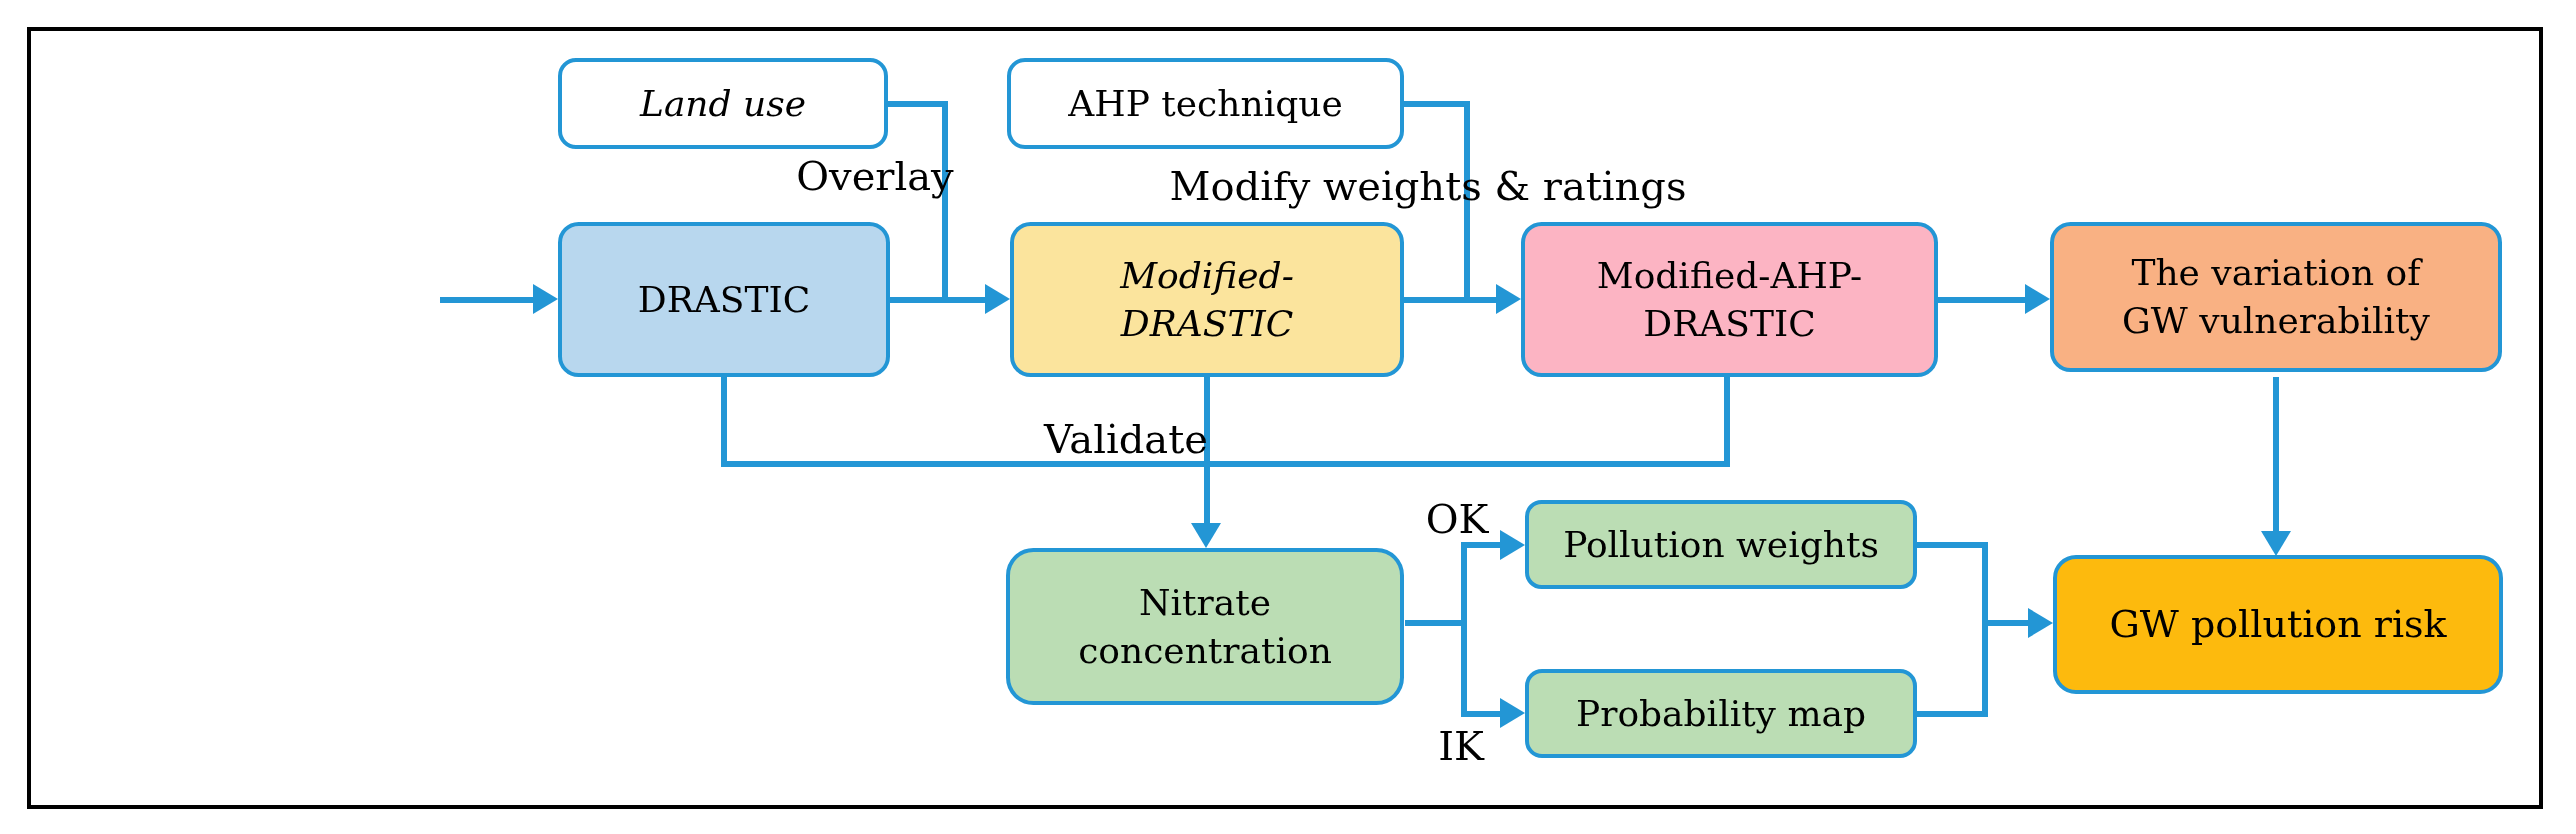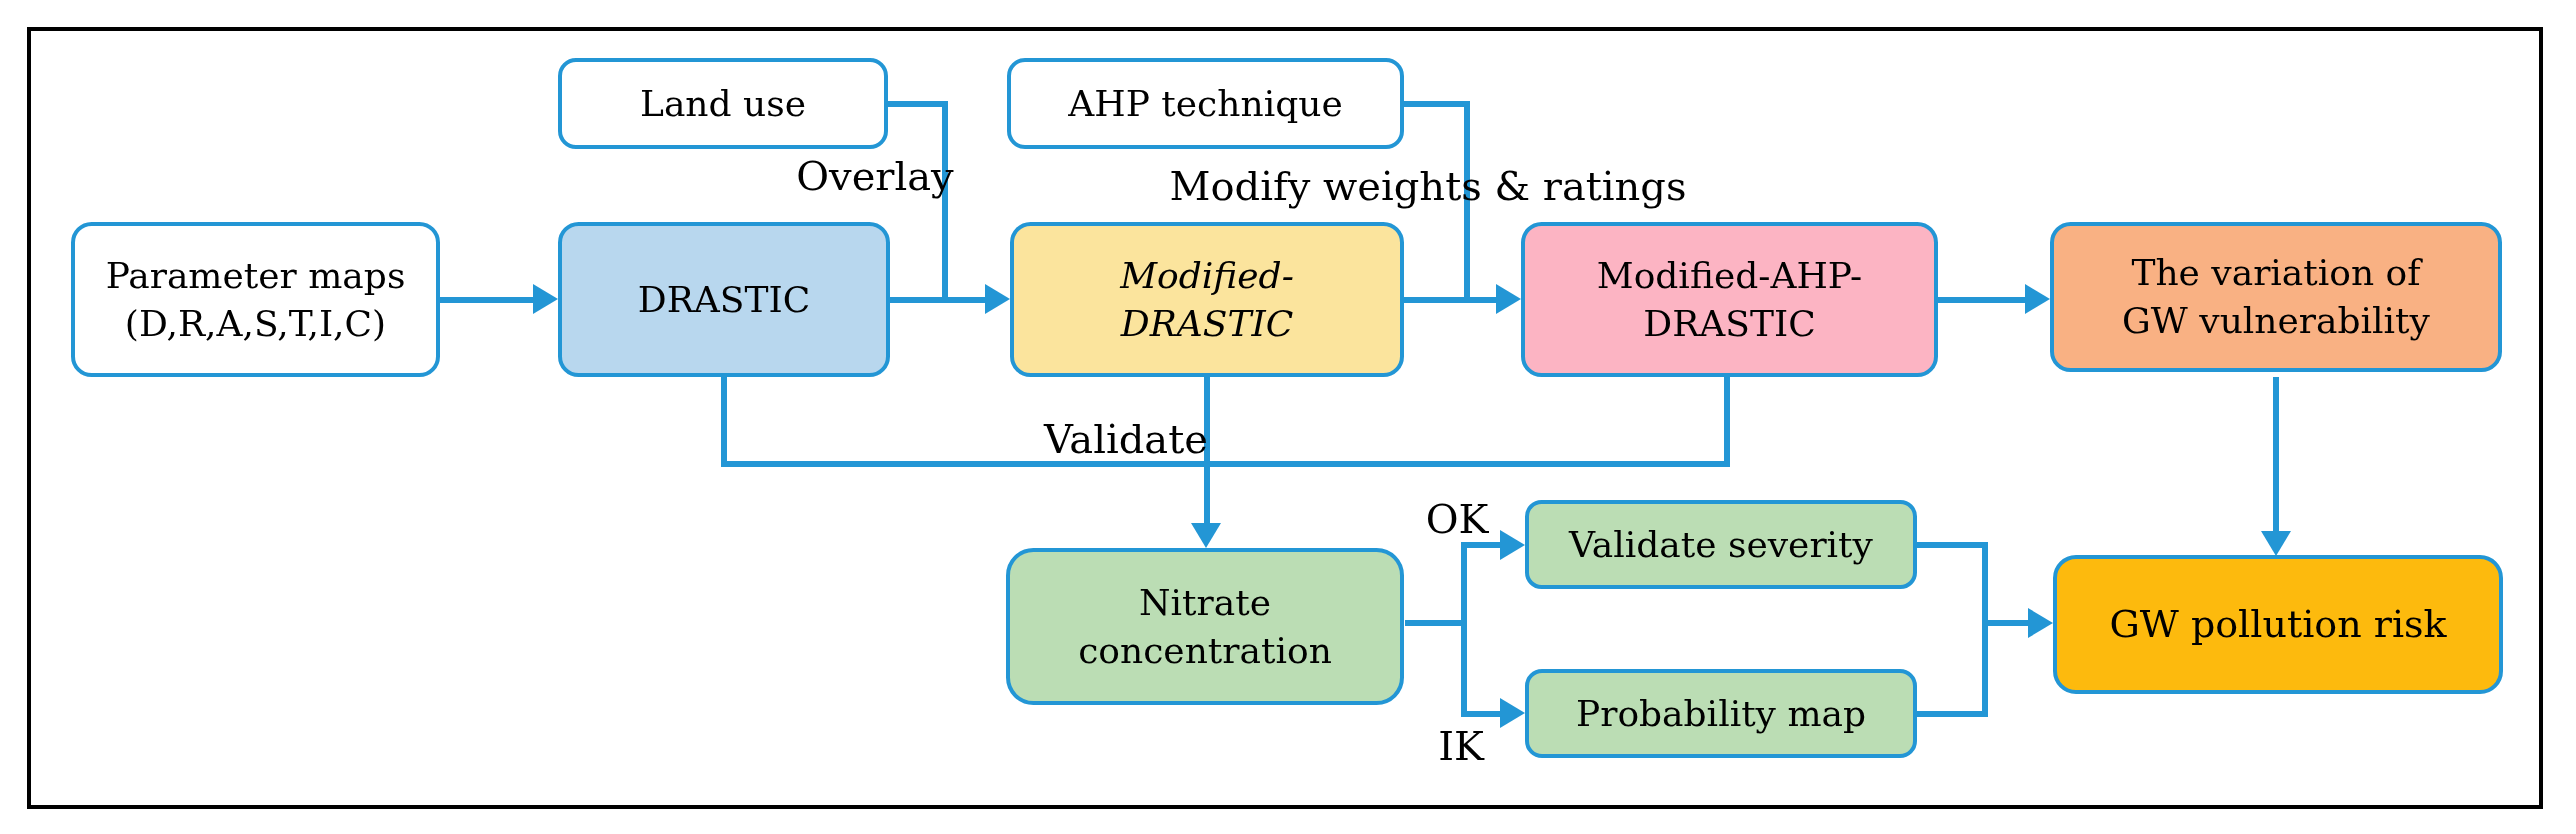--- a/index.html
+++ b/index.html
@@ -70,32 +70,28 @@
     z-index:4;
   }
 </style>
 </head>
 <body>
 
 <div id="canvas">
 
   <div class="frame"></div>
 
-  <div class="node" style="left:558px;top:58px;width:330px;height:91px;border-radius:18px;">
+  <div class="node" style="left:558px;top:58px;width:330px;height:91px;border-radius:18px;font-style:italic;">
     <span>Land use</span>
   </div>
 
   <div class="node" style="left:1007px;top:58px;width:397px;height:91px;border-radius:18px;">
     <span>AHP technique</span>
   </div>
 
-  <div class="node" style="left:71px;top:222px;width:369px;height:155px;">
-    <span>Parameter maps</span>
-    <span>(D,R,A,S,T,I,C)</span>
-  </div>
 
   <div class="node" style="left:558px;top:222px;width:332px;height:155px;background:var(--drastic-fill);">
     <span>DRASTIC</span>
   </div>
 
   <div class="node" style="left:1010px;top:222px;width:394px;height:155px;background:var(--modified-drastic-fill);font-style:italic;">
     <span>Modified-</span>
     <span>DRASTIC</span>
   </div>
 
@@ -108,21 +104,21 @@
     <span>The variation of</span>
     <span>GW vulnerability</span>
   </div>
 
   <div class="node" style="left:1006px;top:548px;width:398px;height:157px;background:var(--green-fill);border-radius:27.4px;">
     <span>Nitrate</span>
     <span>concentration</span>
   </div>
 
   <div class="node" style="left:1525px;top:500px;width:392px;height:89px;background:var(--green-fill);border-radius:16.5px;">
-    <span>Validate severity</span>
+    <span>Pollution weights</span>
   </div>
 
   <div class="node" style="left:1525px;top:669px;width:392px;height:89px;background:var(--green-fill);border-radius:17px;">
     <span>Probability map</span>
   </div>
 
   <div class="node" style="left:2053px;top:555px;width:450px;height:139px;background:var(--risk-fill);border-radius:23px;font-size:38px;">
     <span>GW pollution risk</span>
   </div>
 

